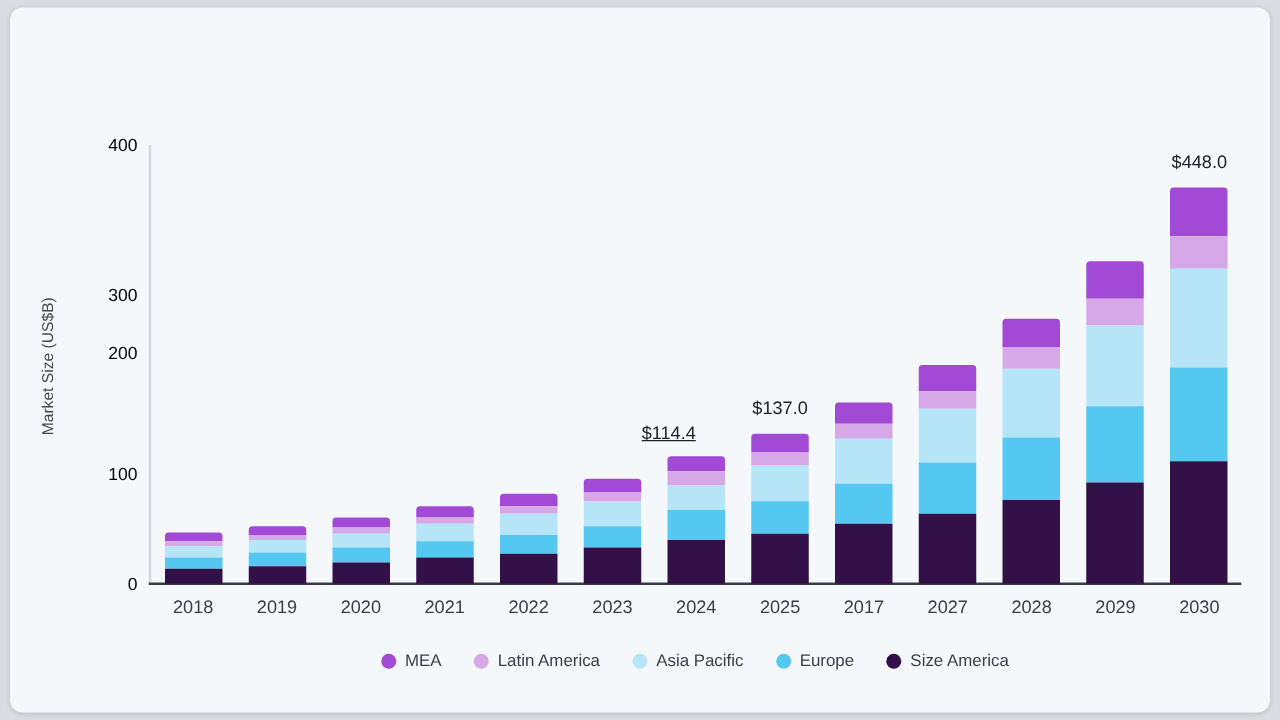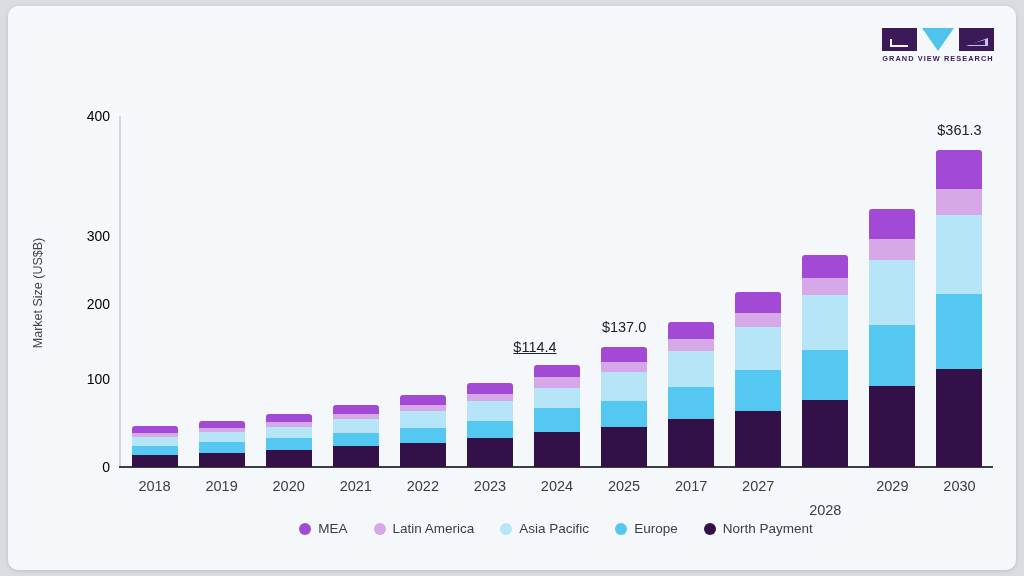--- a/index.html
+++ b/index.html
@@ -98,39 +98,28 @@
   .legend-dot{width:12px;height:12px;border-radius:50%;display:block;}
   .legend-label{font-size:13.5px;color:#3c3c46;}
 </style>
 </head>
 <body>
 
 <div id="card">
 
   <div id="header">
 
-    <div id="logo">
-      <div id="logo-marks">
-        <span class="logo-sq" id="logo-g"></span>
-        <span id="logo-g-cut"></span>
-        <span id="logo-v"></span>
-        <span class="logo-sq" id="logo-r"></span>
-        <span id="logo-r-cut"></span>
-        <span id="logo-r-cut2"></span>
-      </div>
-      <div id="logo-text">GRAND VIEW RESEARCH</div>
-    </div>
   </div>
 
   <div id="plot">
     <div id="ylabel">Market Size (US$B)</div>
     <div id="yticks-holder">
         <div class="ytick" style="top: 461px;">0</div>
         <div class="ytick" style="top: 373.25px;">100</div>
-        <div class="ytick" style="top: 298px;">200</div>
+        <div class="ytick" style="top: 276px;">200</div>
         <div class="ytick" style="top: 197.75px; margin-top: 32px;">300</div>
         <div class="ytick" style="top: 110px;">400</div>
       </div>
     <div id="yaxis"></div>
     <div id="xaxis"></div>
     <div id="bars">
         <div class="bar" style="left: 10.5385px; width: 46px;">
           <div class="seg" style="height: 12.285px; background: rgb(51, 16, 71);"></div>
           <div class="seg" style="height: 9.21375px; background: rgb(84, 200, 240);"></div>
           <div class="seg" style="height: 8.775px; background: rgb(182, 229, 247);"></div>
@@ -226,28 +215,28 @@
         <div class="xtick" style="left: 146.538px;">2018</div>
         <div class="xtick" style="left: 213.615px;">2019</div>
         <div class="xtick" style="left: 280.692px;">2020</div>
         <div class="xtick" style="left: 347.769px;">2021</div>
         <div class="xtick" style="left: 414.846px;">2022</div>
         <div class="xtick" style="left: 482px;">2023</div>
         <div class="xtick" style="left: 549px;">2024</div>
         <div class="xtick" style="left: 616.077px;">2025</div>
         <div class="xtick" style="left: 683.154px;">2017</div>
         <div class="xtick" style="left: 750.231px;">2027</div>
-        <div class="xtick" style="left: 817.308px; margin-top: 24px;">2028</div>
+        <div class="xtick" style="left: 817.308px;">2028</div>
         <div class="xtick" style="left: 884.385px;">2029</div>
         <div class="xtick" style="left: 951.462px;">2030</div>
       </div>
     <div id="labels-holder">
         <div class="barlabel" style="left: 527px; top: 332.614px; text-decoration: underline;">$114.4</div>
         <div class="barlabel" style="left: 616.077px; top: 312.782px;">$137.0</div>
-        <div class="barlabel" style="left: 951.462px; top: 115.959px;">$361.3</div>
+        <div class="barlabel" style="left: 951.462px; top: 115.959px;">$448.0</div>
       </div>
   </div>
 
   <div id="legend">
       <div class="legend-item">
         <span class="legend-dot" style="background: rgb(162, 74, 214);"></span>
         <span class="legend-label">MEA</span>
       </div>
       <div class="legend-item">
         <span class="legend-dot" style="background: rgb(214, 168, 232);"></span>
@@ -256,17 +245,17 @@
       <div class="legend-item">
         <span class="legend-dot" style="background: rgb(182, 229, 247);"></span>
         <span class="legend-label">Asia Pacific</span>
       </div>
       <div class="legend-item">
         <span class="legend-dot" style="background: rgb(84, 200, 240);"></span>
         <span class="legend-label">Europe</span>
       </div>
       <div class="legend-item">
         <span class="legend-dot" style="background: rgb(51, 16, 71);"></span>
-        <span class="legend-label">North Payment</span>
+        <span class="legend-label">Size America</span>
       </div>
     </div>
 
 </div>
 
 </body></html>

